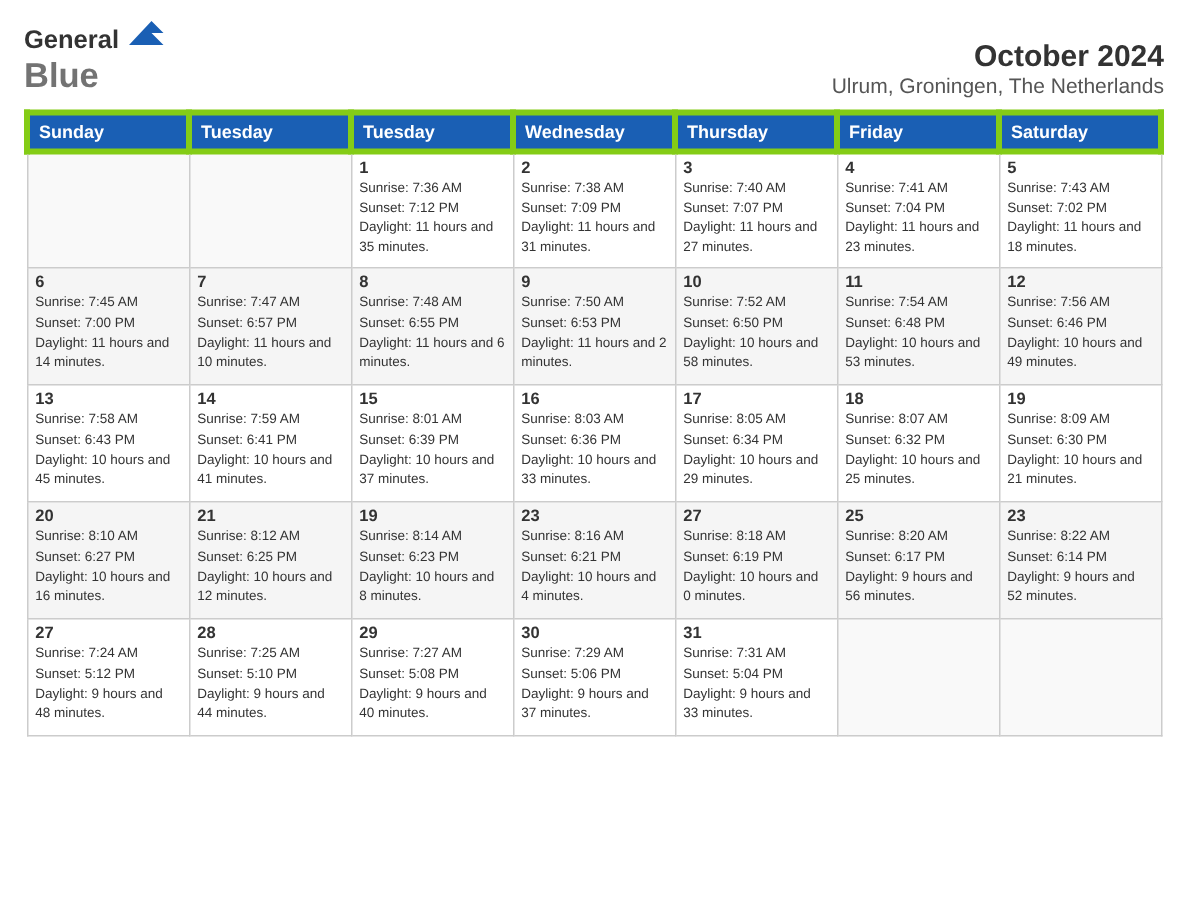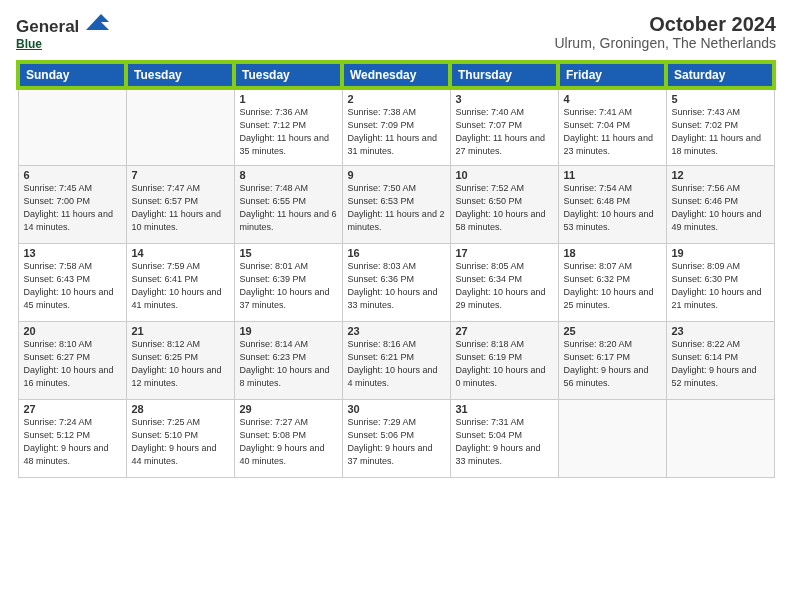--- a/index.html
+++ b/index.html
@@ -11,21 +11,21 @@
       overflow: hidden;
     }
     .page {
       width: 792px;
       height: 612px;
       padding: 12px 16px 10px 16px;
     }
     .header {
       display: flex;
       justify-content: space-between;
-      align-items: center;
+      align-items: flex-end;
       margin-bottom: 8px;
       gap: 36px;
     }
     .logo {
       display: flex;
       align-items: center;
     }
     .title-block {
       text-align: right;
     }
@@ -87,21 +87,21 @@
   <div class="header">
     <div class="logo">
       <div>
         <div style="font-size:17px;font-weight:bold;line-height:1.2;">
           <span style="color:#333;">General</span><span style="color:#1a5fb4;display:inline-block;width:30px;height:20px;overflow:hidden;margin-left:2px;">
             <svg width="30" height="20" viewBox="0 0 30 20">
               <polygon points="5,18 20,2 28,10 20,10 28,18" fill="#1a5fb4"></polygon>
             </svg>
           </span>
         </div>
-        <div style="font-size:12px;font-weight:bold;color:#14532d;line-height:1.2;text-decoration:underline;">Blue</div>
+        <div style="font-size:23px;font-weight:bold;color:#737373;line-height:1.2;">Blue</div>
       </div>
     </div>
     <div class="title-block">
       <div class="month-title">October 2024</div>
       <div class="location">Ulrum, Groningen, The Netherlands</div>
     </div>
   </div>
 
   <table class="calendar">
     <thead>

